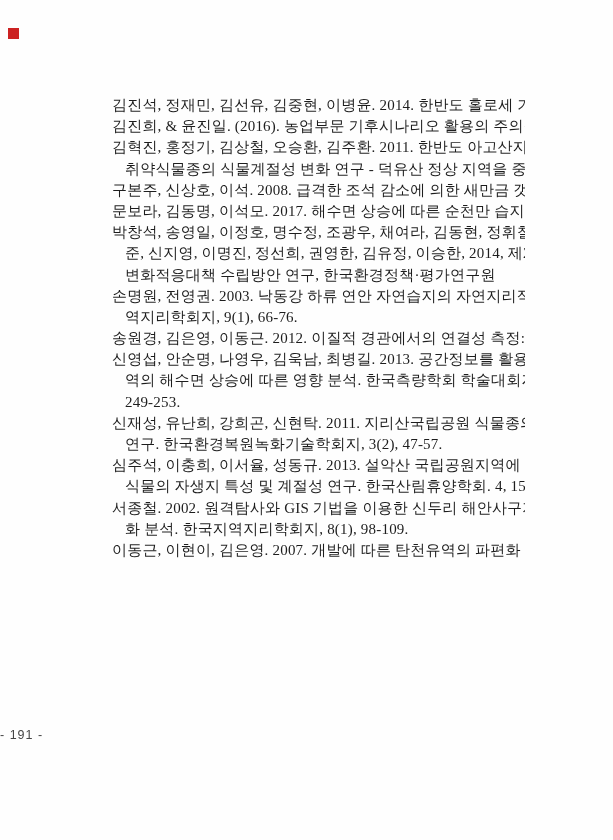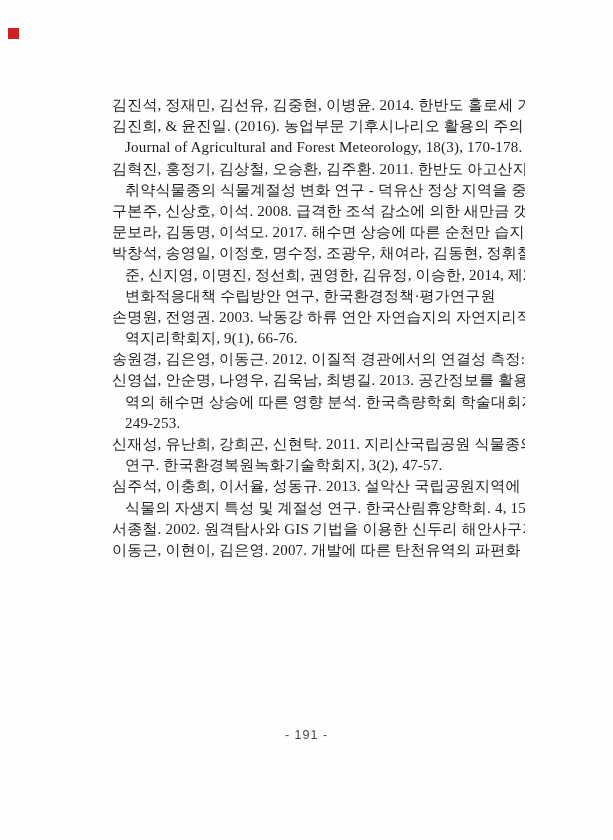--- a/index.html
+++ b/index.html
@@ -36,39 +36,37 @@
     overflow: hidden;
     text-align: left;
   }
   .line.first { margin-left: -13px; }
   .page-number {
     position: absolute;
     left: 0;
     right: 0;
     top: 728px;
     height: 16px;
-    text-align: center;
     font-family: "Liberation Sans", sans-serif;
     font-size: 12.5px;
     color: #454545;
     letter-spacing: 1px;
   }
 </style>
 </head>
 <body>
 
 <div class="page">
   <div class="corner-marker" style="background: rgb(204, 34, 34);"></div>
   <div class="refs" id="refs">
       <div class="ref">
         <div class="line first">김진석, 정재민, 김선유, 김중현, 이병윤. 2014. 한반도 홀로세 기후최적기 잔존</div>
       </div>
       <div class="ref">
         <div class="line first">김진희, &amp; 윤진일. (2016). 농업부문 기후시나리오 활용의 주의점. Korean</div>
-        <div class="line">Journal of Agricultural and Forest Meteorology, 18(3), 170-178.</div>
       </div>
       <div class="ref">
         <div class="line first">김혁진, 홍정기, 김상철, 오승환, 김주환. 2011. 한반도 아고산지대내 기후변화</div>
         <div class="line">취약식물종의 식물계절성 변화 연구 - 덕유산 정상 지역을 중심으로. 한국</div>
       </div>
       <div class="ref">
         <div class="line first">구본주, 신상호, 이석. 2008. 급격한 조석 감소에 의한 새만금 갯벌 대형저서동</div>
       </div>
       <div class="ref">
         <div class="line first">문보라, 김동명, 이석모. 2017. 해수면 상승에 따른 순천만 습지 변화 예측. 수</div>
@@ -93,19 +91,20 @@
       <div class="ref">
         <div class="line first">신재성, 유난희, 강희곤, 신현탁. 2011. 지리산국립공원 식물종의 생물계절성</div>
         <div class="line">연구. 한국환경복원녹화기술학회지, 3(2), 47-57.</div>
       </div>
       <div class="ref">
         <div class="line first">심주석, 이충희, 이서율, 성동규. 2013. 설악산 국립공원지역에 자생하는 희귀</div>
         <div class="line">식물의 자생지 특성 및 계절성 연구. 한국산림휴양학회. 4, 155-157.</div>
       </div>
       <div class="ref">
         <div class="line first">서종철. 2002. 원격탐사와 GIS 기법을 이용한 신두리 해안사구지대의 지형변</div>
+        <div class="line">화 분석. 한국지역지리학회지, 8(1), 98-109.</div>
       </div>
       <div class="ref">
         <div class="line first">이동근, 이현이, 김은영. 2007. 개발에 따른 탄천유역의 파편화 및 이질성분석.</div>
       </div>
     </div>
   <div class="page-number">- 191 -</div>
 </div>
 
 </body></html>

